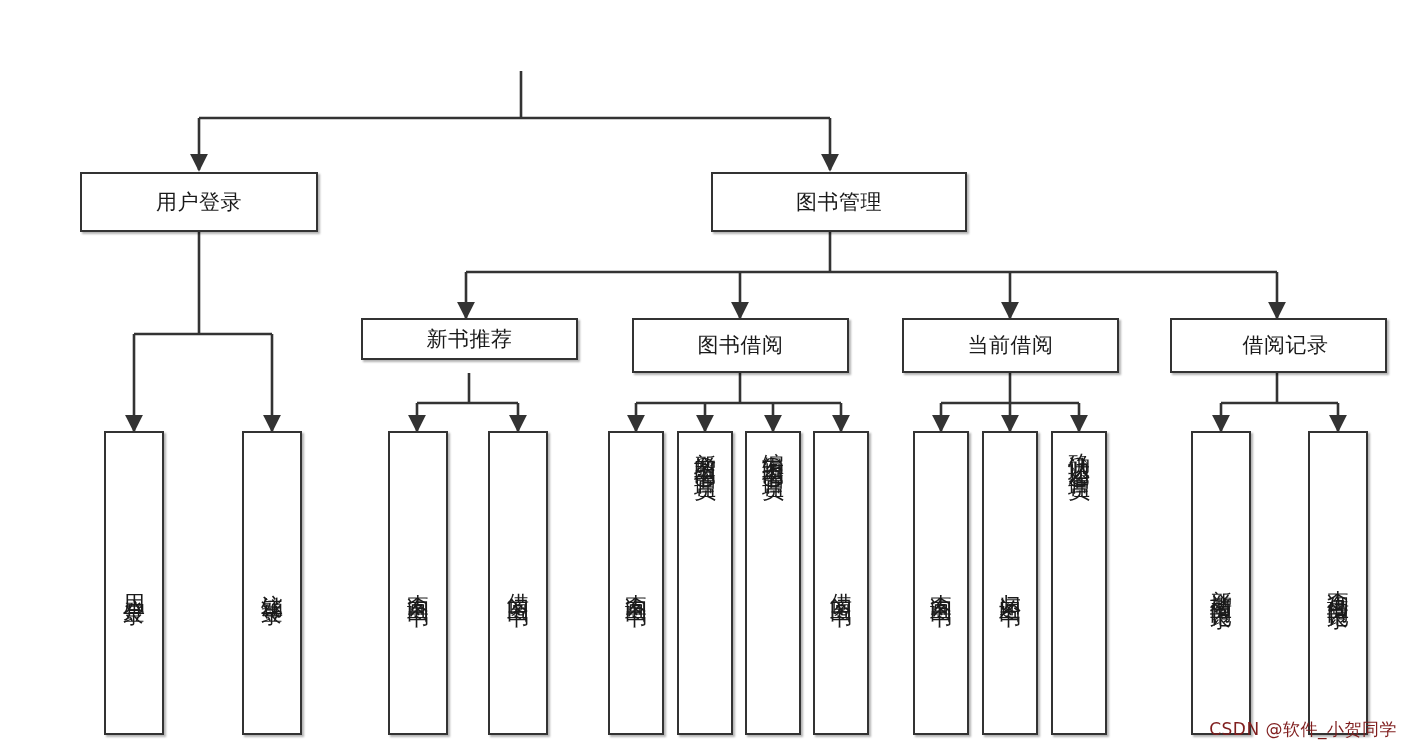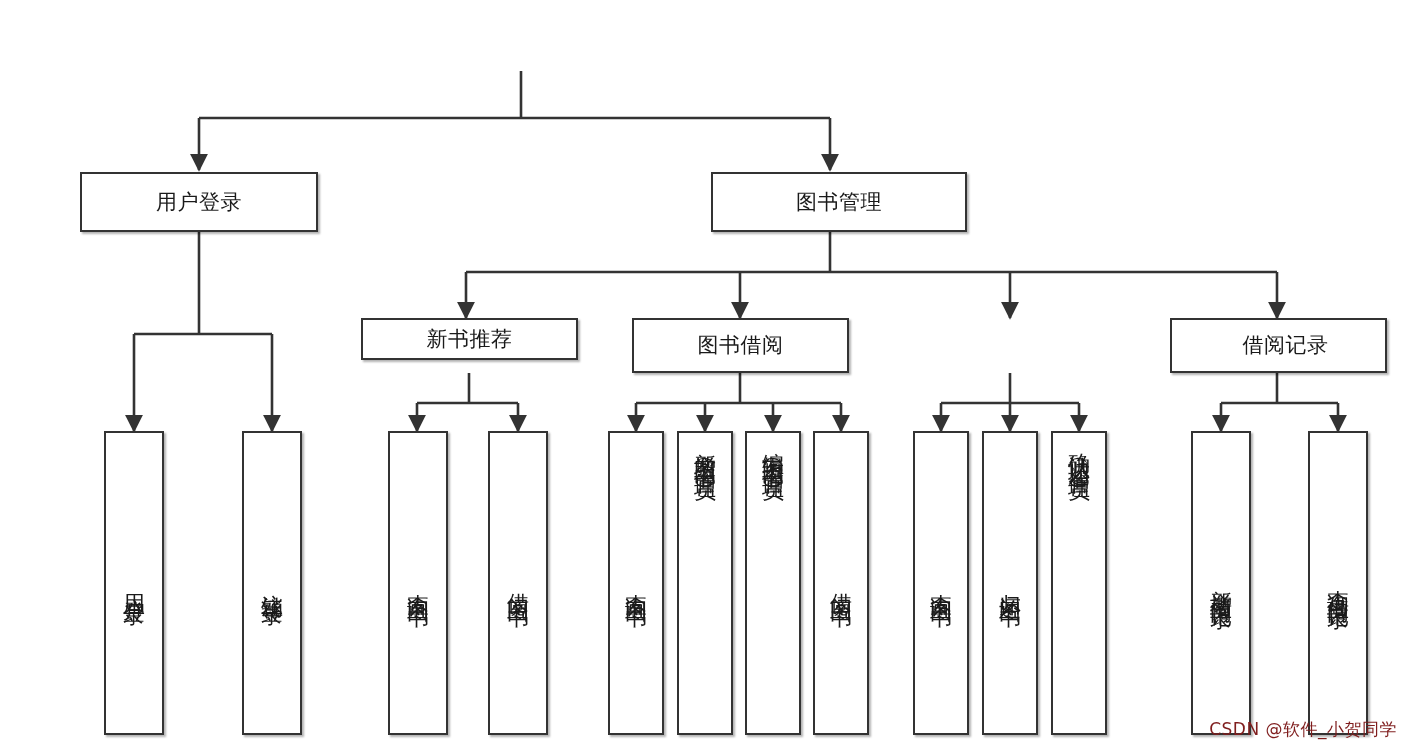--- a/index.html
+++ b/index.html
@@ -143,20 +143,23 @@
   </div>
 
   <div class="node horizontal" style="left:361px; top:318px; width:217px; height:42px;">
     <span class="label">新书推荐</span>
   </div>
 
   <div class="node horizontal" style="left:632px; top:318px; width:217px; height:55px;">
     <span class="label">图书借阅</span>
   </div>
 
+  <div class="node horizontal" style="left:902px; top:318px; width:217px; height:55px;">
+    <span class="label">当前借阅</span>
+  </div>
 
   <div class="node horizontal" style="left:1170px; top:318px; width:217px; height:55px;padding-left:14px;">
     <span class="label">借阅记录</span>
   </div>
 
   <div class="node vertical" style="left:104px; top:431px; width:60px; height:304px;">
     <span class="label">用户登录</span>
   </div>
 
   <div class="node vertical" style="left:242px; top:431px; width:60px; height:304px;">

